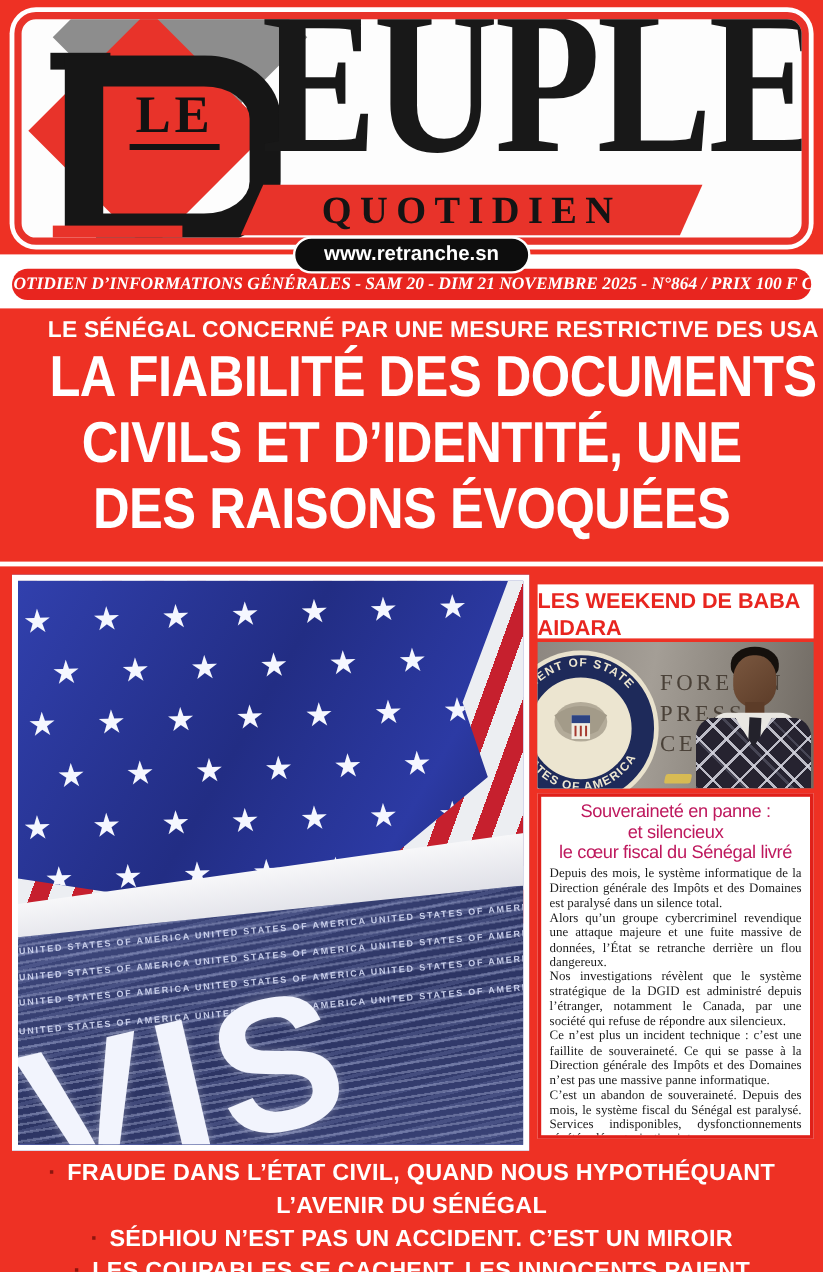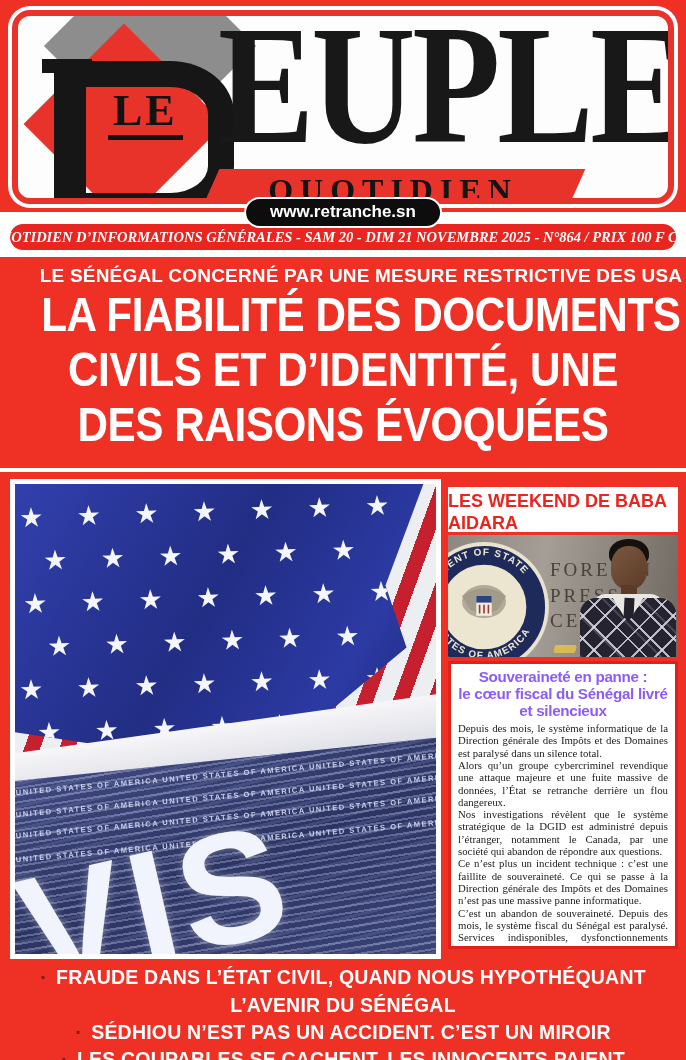--- a/index.html
+++ b/index.html
@@ -3,21 +3,21 @@
 <meta charset="utf-8">
 <style>
   html,body{margin:0;padding:0;background:#555;}
   .page{position:relative;width:686px;height:1060px;background:#ffffff;overflow:hidden;
         font-family:"Liberation Sans",sans-serif;margin:0 auto;}
 
   
   .mast-band{position:absolute;top:0;left:0;right:0;height:212px;background:#ee3124;}
   .mast-box{position:absolute;left:12px;top:10px;right:12px;height:182px;background:#fdfdfd;
             border:6px solid #e8332a;border-radius:18px;box-shadow:0 0 0 4px #fff;overflow:hidden;}
-  .logo{position:absolute;inset:0;margin-top:15px;}
+  .logo{position:absolute;inset:0;}
   .d-gray{position:absolute;left:57px;top:-60px;width:150px;height:150px;transform:rotate(45deg);background:#8d8d8d;}
   .d-red{position:absolute;left:35px;top:22px;width:142px;height:142px;transform:rotate(45deg);background:#e8332a;}
   .p-serif-top{position:absolute;left:24px;top:28px;width:50px;height:14px;background:#161616;}
   .p-stem{position:absolute;left:36px;top:30px;width:32px;height:148px;background:#161616;}
   .p-bowl{position:absolute;left:62px;top:30px;width:128px;height:106px;border:26px solid #161616;border-left:none;
           border-radius:0 64px 64px 0 / 0 53px 53px 0;}
   .p-foot{position:absolute;left:26px;top:172px;width:108px;height:12px;background:#e8332a;}
   .logo-le{position:absolute;left:90px;top:58px;font-family:"Liberation Serif",serif;font-weight:bold;
            font-size:44px;letter-spacing:3px;color:#121212;border-bottom:5px solid #121212;padding:0 5px 2px 5px;line-height:1;}
   .logo-rest{position:absolute;left:200px;top:-32px;font-family:"Liberation Serif",serif;font-weight:bold;
@@ -84,21 +84,21 @@
             clip-path:polygon(0 0,34% 0,50% 42%,66% 0,100% 0,100% 100%,0 100%);
             background-color:#262330;
             background-image:repeating-linear-gradient(45deg,transparent 0 14px,rgba(214,214,224,.85) 14px 16px),
                              repeating-linear-gradient(-45deg,transparent 0 14px,rgba(214,214,224,.85) 14px 16px),
                              repeating-linear-gradient(45deg,rgba(120,122,140,.4) 0 2px,transparent 2px 28px);}
   .photo-mark{position:absolute;bottom:4px;left:46%;width:22px;height:8px;background:#e3c24a;border-radius:2px;
               opacity:.85;transform:skewX(-12deg);}
 
   .article{position:absolute;left:448px;top:189px;width:230px;height:288px;background:#fff;border:3px solid #e02019;
            padding:4px 7px;box-sizing:border-box;overflow:hidden;}
-  .art-title{font-weight:bold;font-size:15.2px;line-height:1.12;text-align:center;color:#8b5cf6;letter-spacing:-.3px;}
+  .art-title{font-weight:normal;font-size:15.2px;line-height:1.12;text-align:center;color:#be185d;letter-spacing:-.3px;}
   .art-body{margin-top:3px;font-family:"Liberation Serif",serif;font-size:10.8px;line-height:1.14;
             text-align:justify;color:#1a1a1a;}
   .art-p{margin:0;}
 
   
   .bottom-headlines{position:absolute;left:20px;right:20px;top:492px;text-align:center;color:#fff;
                     font-weight:bold;font-size:19.5px;line-height:1.38;letter-spacing:.2px;}
   .bh-item{max-width:612px;margin:0 auto;}
   .bh-item::before{content:'·';color:#8c150e;font-size:20px;margin-right:9px;}
 </style>
@@ -196,27 +196,27 @@
         <div class="man-shirt"></div>
         <div class="man-tie"></div>
         <div class="man-vest"></div>
       </div>
       <div class="photo-mark"></div>
     </div>
 
     <div class="article">
       <div class="art-title">
         <div>Souveraineté en panne :</div>
+        <div>et silencieux</div>
         <div>le cœur fiscal du Sénégal livré</div>
-        <div>et silencieux</div>
       </div>
       <div class="art-body">
           <div class="art-p">Depuis des mois, le système informatique de la Direction générale des Impôts et des Domaines est paralysé dans un silence total.</div>
           <div class="art-p">Alors qu’un groupe cybercriminel revendique une attaque majeure et une fuite massive de données, l’État se retranche derrière un flou dangereux.</div>
-          <div class="art-p">Nos investigations révèlent que le système stratégique de la DGID est administré depuis l’étranger, notamment le Canada, par une société qui abandon de répondre aux questions.</div>
+          <div class="art-p">Nos investigations révèlent que le système stratégique de la DGID est administré depuis l’étranger, notamment le Canada, par une société qui refuse de répondre aux silencieux.</div>
           <div class="art-p">Ce n’est plus un incident technique : c’est une faillite de souveraineté. Ce qui se passe à la Direction générale des Impôts et des Domaines n’est pas une massive panne informatique.</div>
           <div class="art-p">C’est un abandon de souveraineté. Depuis des mois, le système fiscal du Sénégal est paralysé. Services indisponibles, dysfonctionnements répétés, désorganisation interne.</div>
         </div>
 
     </div>
 
     <div class="bottom-headlines">
         <div class="bh-item">FRAUDE DANS L’ÉTAT CIVIL, QUAND NOUS HYPOTHÉQUANT L’AVENIR DU SÉNÉGAL</div>
         <div class="bh-item">SÉDHIOU N’EST PAS UN ACCIDENT. C’EST UN MIROIR</div>
         <div class="bh-item">LES COUPABLES SE CACHENT, LES INNOCENTS PAIENT</div>

